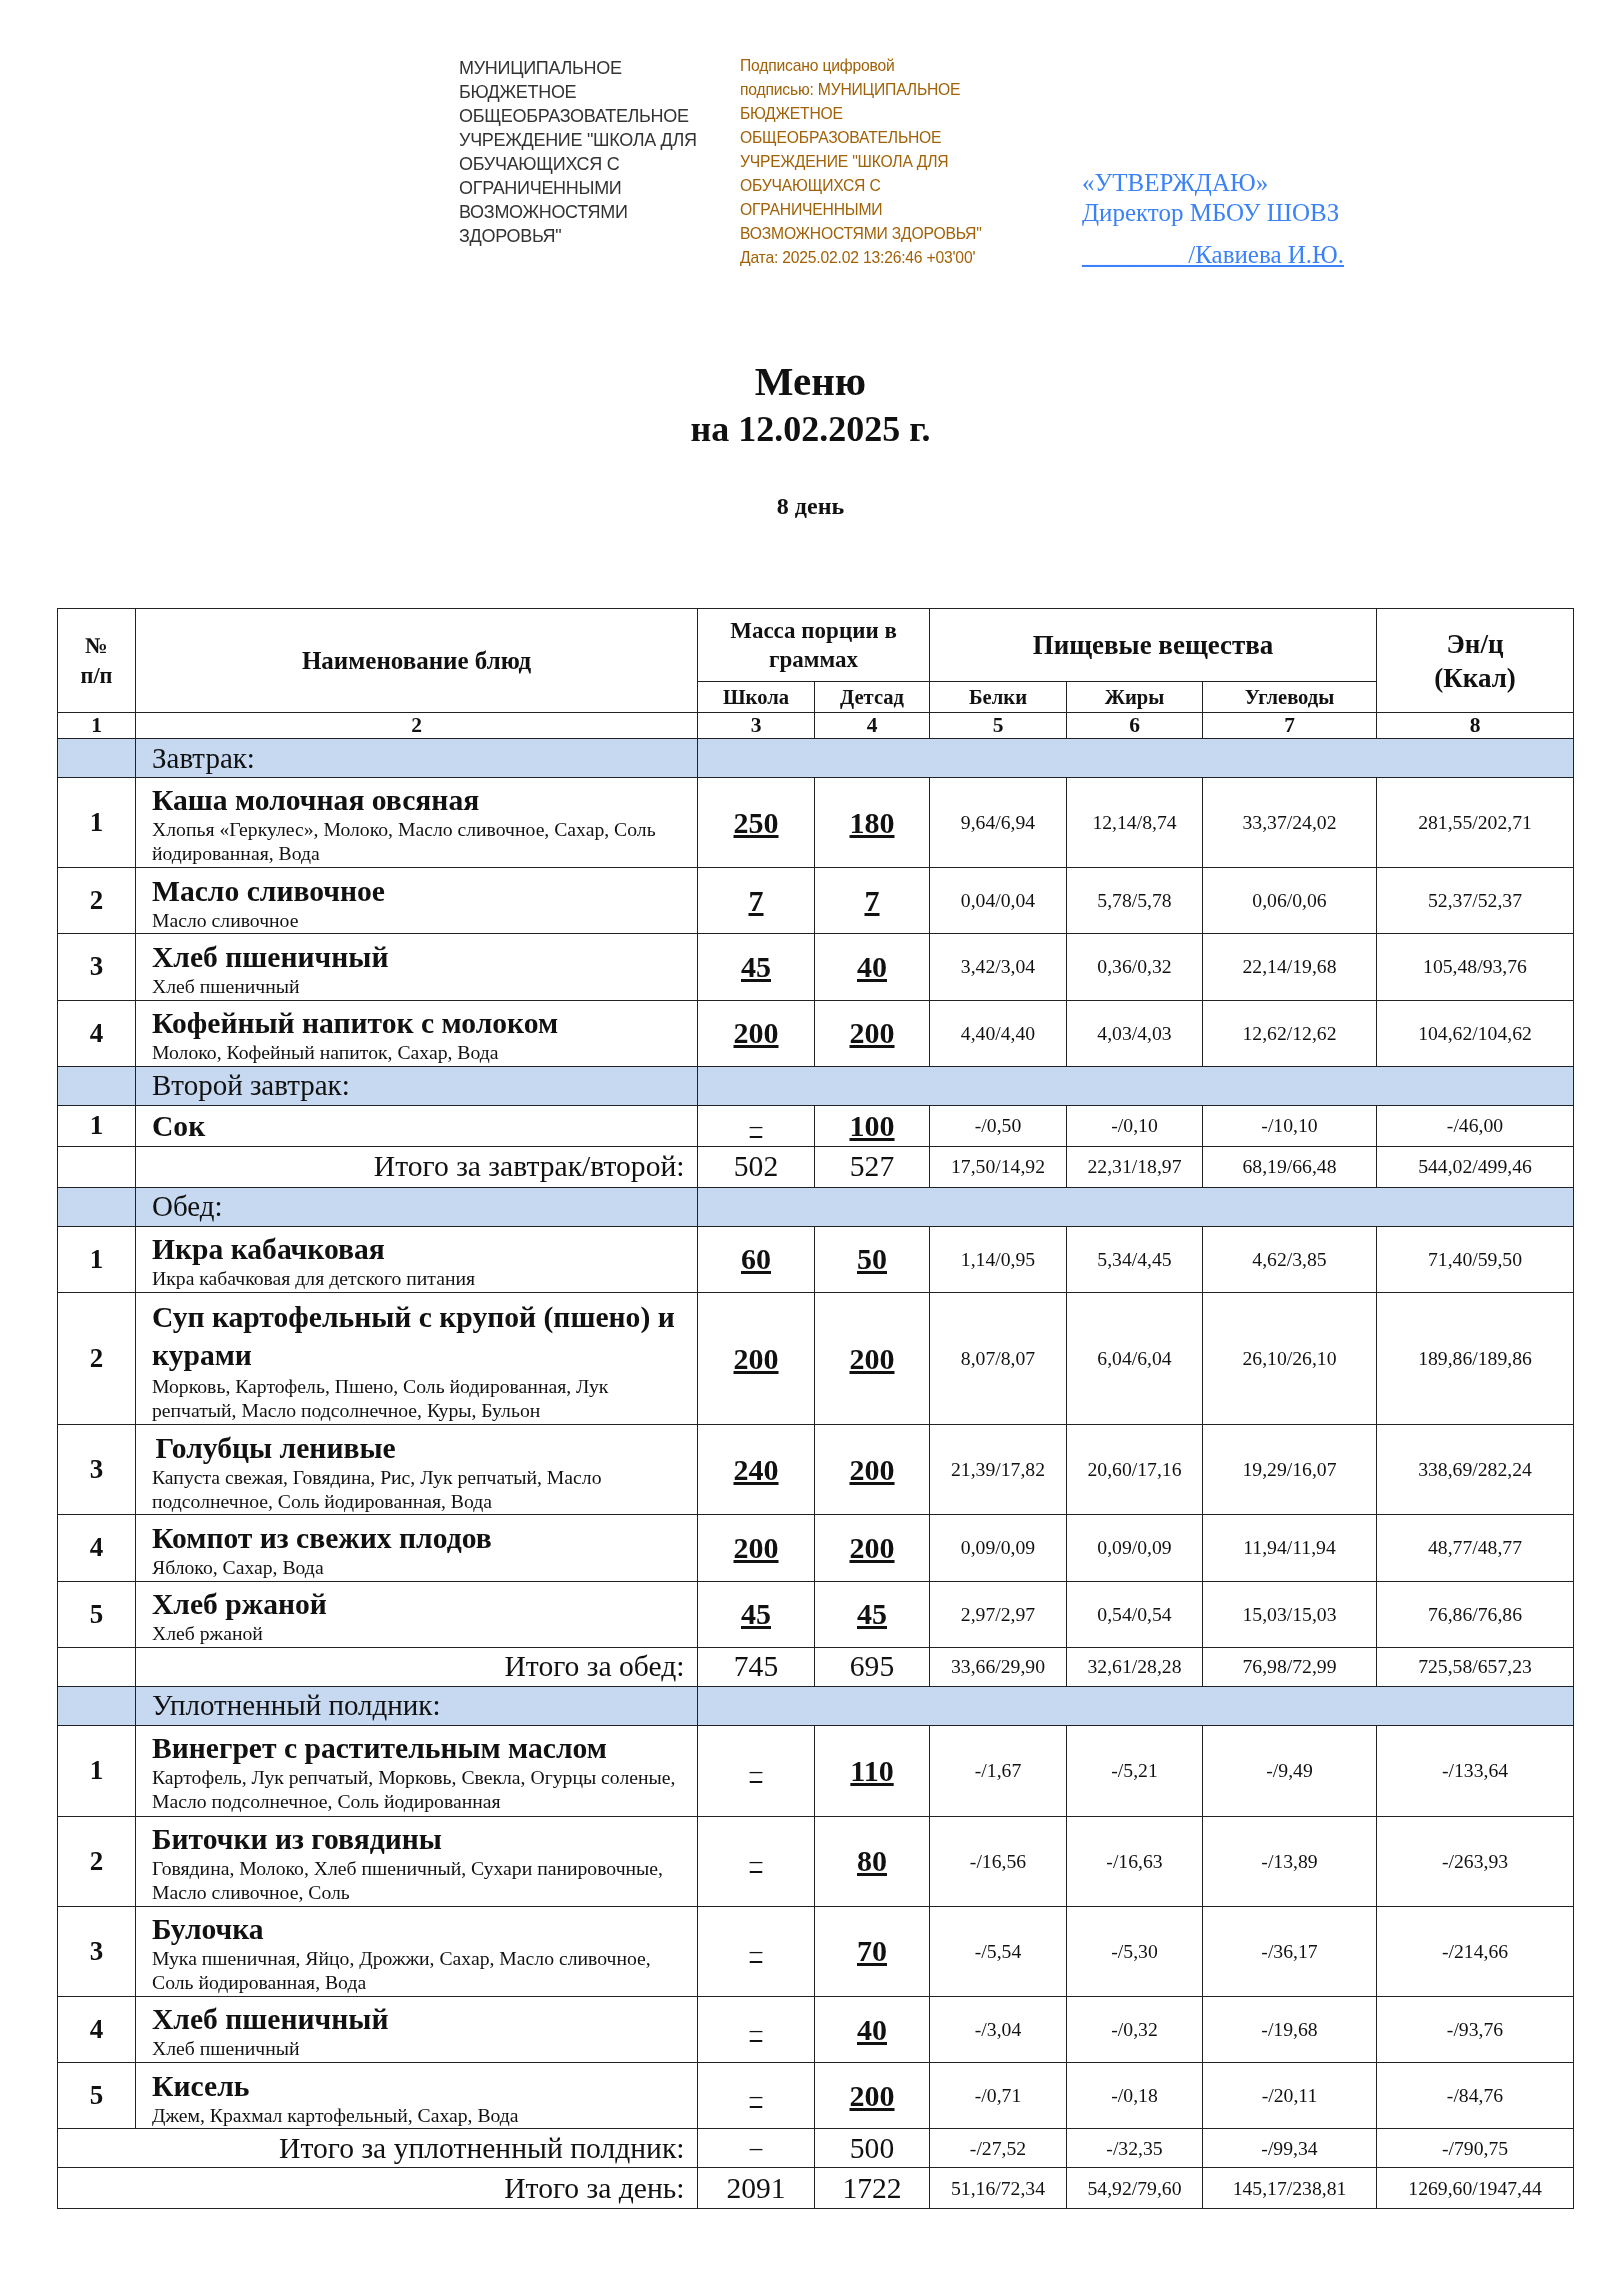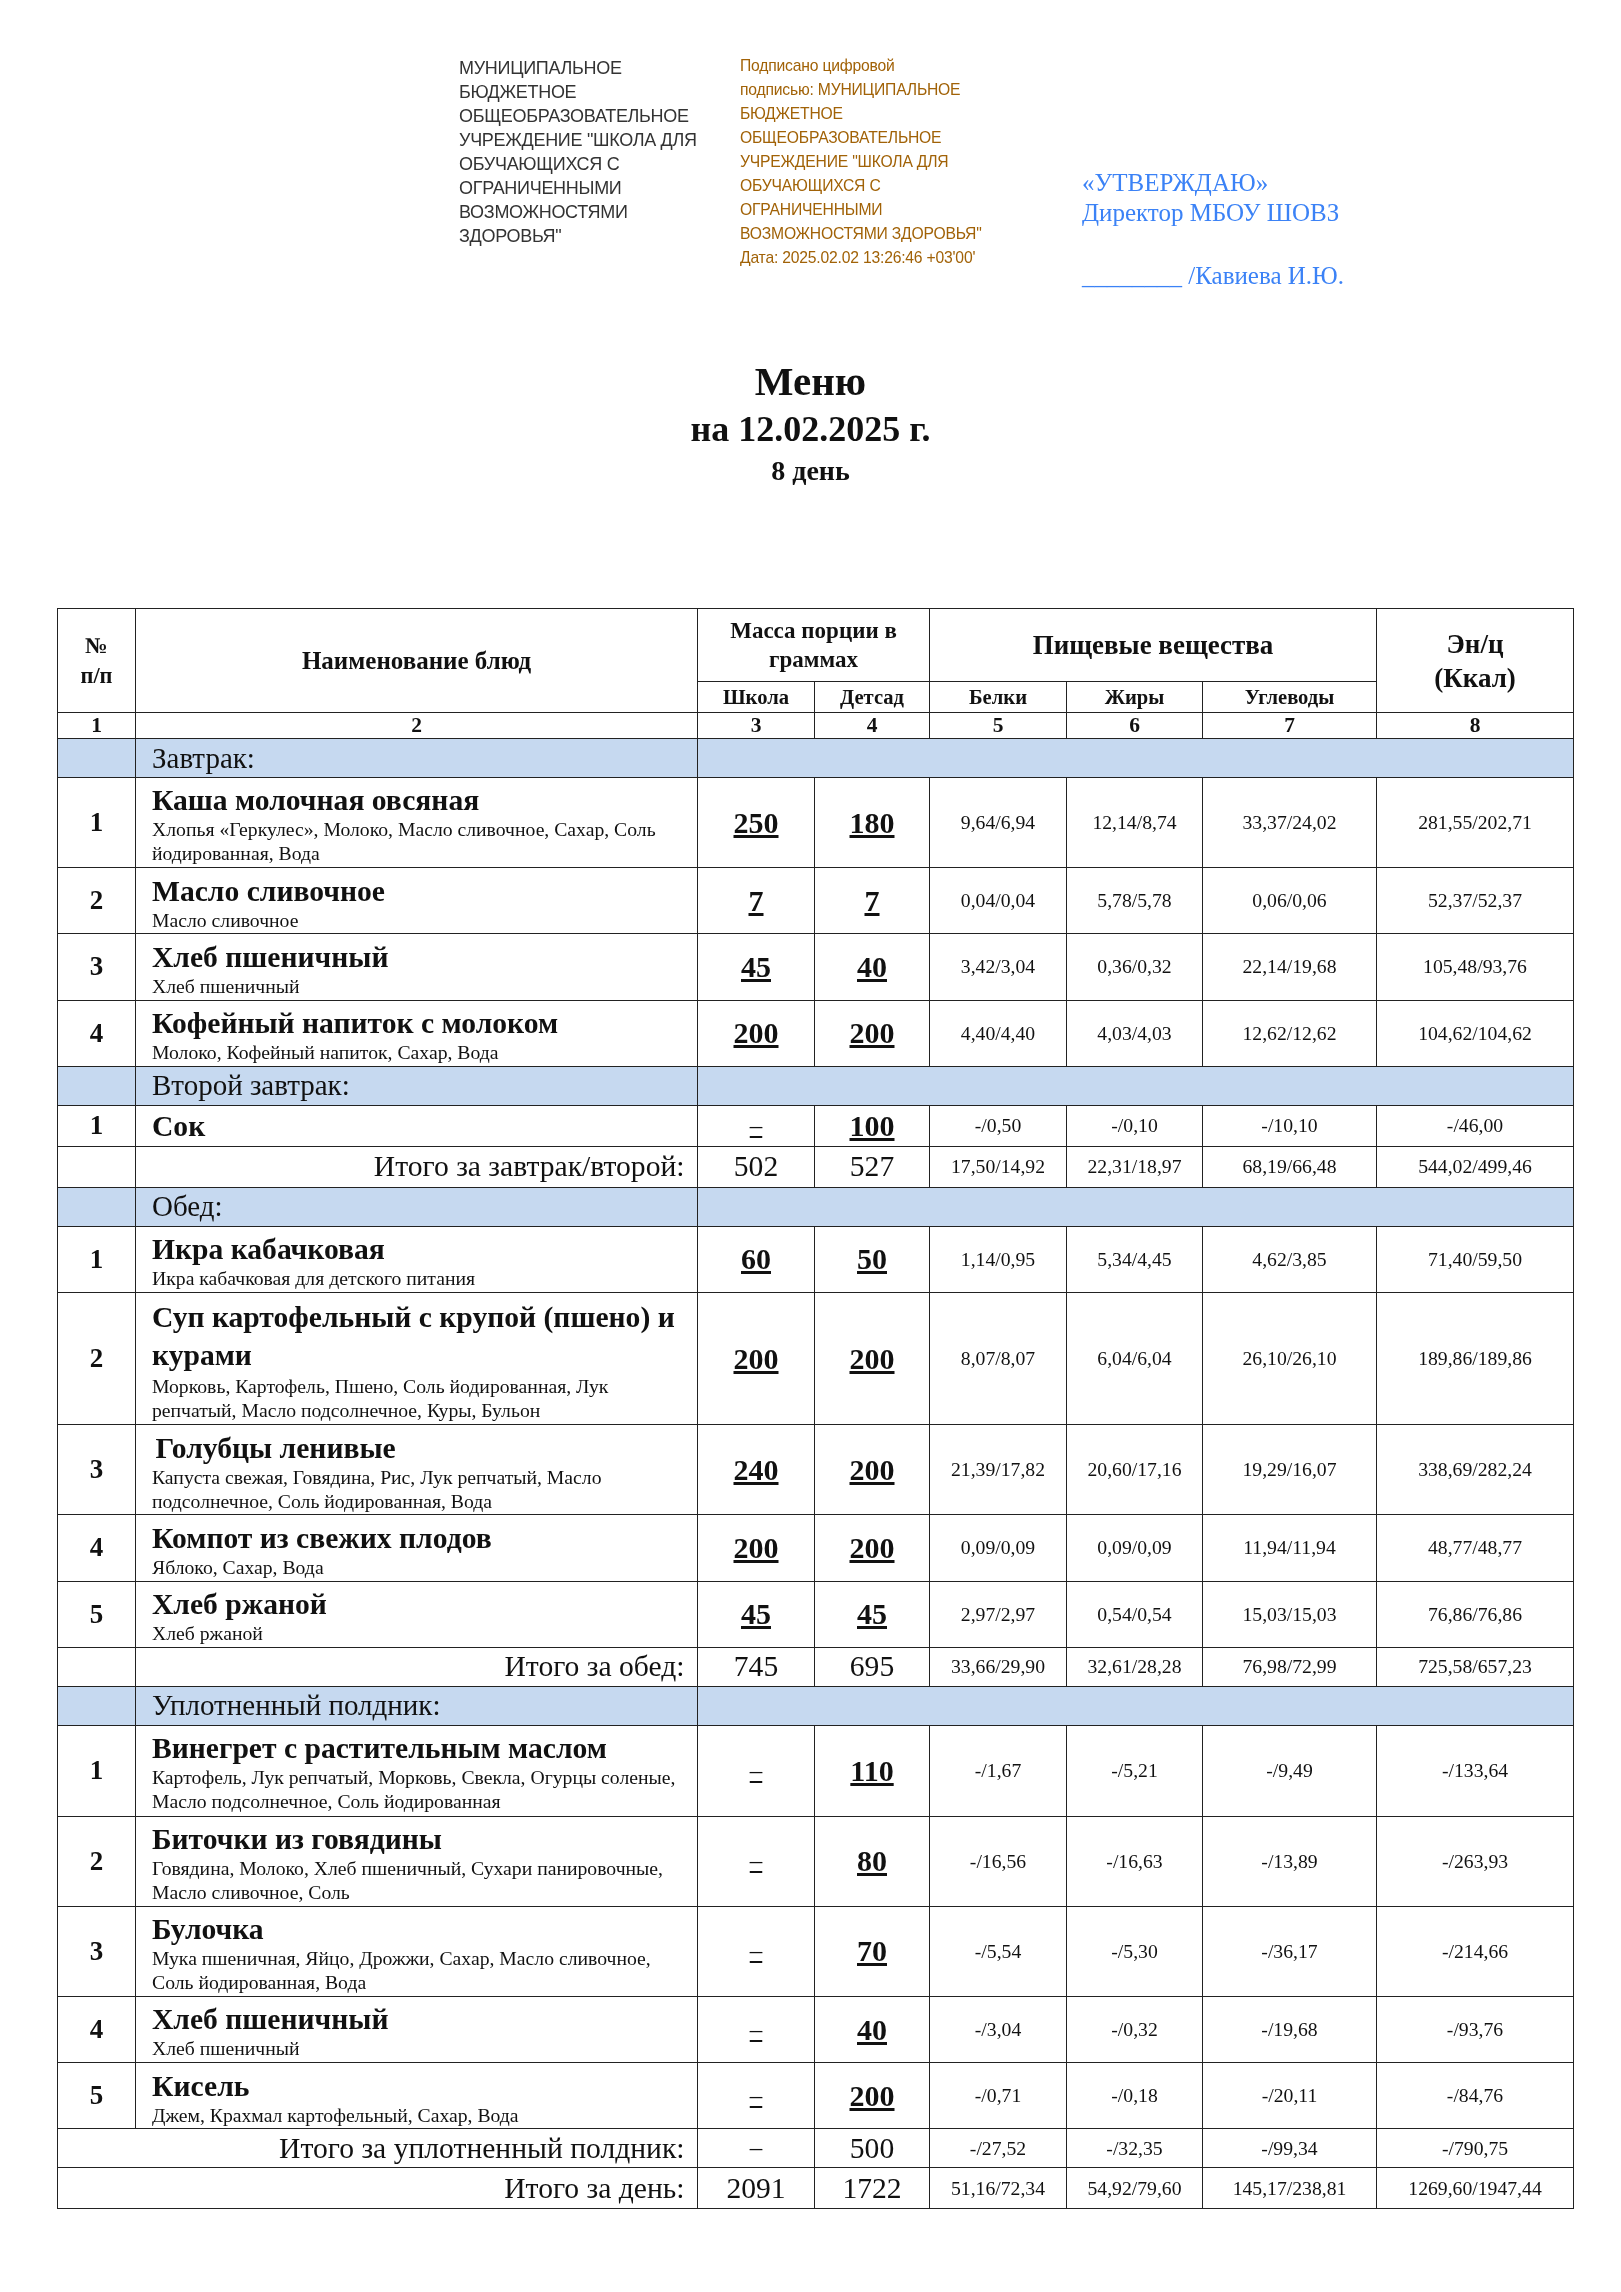--- a/index.html
+++ b/index.html
@@ -1,25 +1,25 @@
 <!DOCTYPE html>
 <html style="font-size:14.3px"><head>
 <meta charset="utf-8">
 <style>
   html, body { margin:0; padding:0; background:#ffffff; }
   body { width:1621px; height:2293px; position:relative; overflow:hidden; color:#111; font-family:"Liberation Serif", serif; }
   .sig-left { position:absolute; left:459px; top:56px; width:269px; font-family:"Liberation Sans", sans-serif; font-size:18px; line-height:24px; color:#333; letter-spacing:-0.3px; }
   .sig-right { position:absolute; left:740px; top:54px; width:296px; font-family:"Liberation Sans", sans-serif; font-size:15.7px; line-height:24px; color:#a16207; letter-spacing:-0.2px; }
   .approve { position:absolute; left:1082px; top:168px; font-size:25px; line-height:30px; color:#3b82f6; }
-  .approve .sign { margin-top:33px; display:block; }
+  .approve .sign { margin-top:12px; display:block;text-decoration:underline; }
   .title-block { position:absolute; left:0; right:0; top:356px; text-align:center; font-weight:bold; }
   .title-block .t1 { font-size:41px; line-height:50px; }
   .title-block .t2 { font-size:36px; line-height:47px; }
   .title-block .t3 { font-size:36px; line-height:47px; }
-  .title-block .t4 { font-size:28px; line-height:36px; }
+  .title-block .t4 { font-size:24px; line-height:36px;margin-top:35px; }
 
   table.menu { position:absolute; left:57px; top:608px; width:1516px; border-collapse:collapse; table-layout:fixed; font-family:"Liberation Serif", serif; }
   table.menu td, table.menu th { border:1.8px solid #222; padding:0; vertical-align:middle; }
   th { font-weight:bold; text-align:center; }
   .h-top th { font-size:25px; line-height:30px; }
   .h-sub th { font-size:20.6px; line-height:25px; height:30px; }
   .h-nums td { font-size:21.5px; font-weight:bold; text-align:center; height:25px; }
   .section td { background:#c6d9f0; height:38px; }
   .section .sec-label { font-size:29px; padding-left:16px; }
   .num { text-align:center; font-size:27px; font-weight:bold; }

